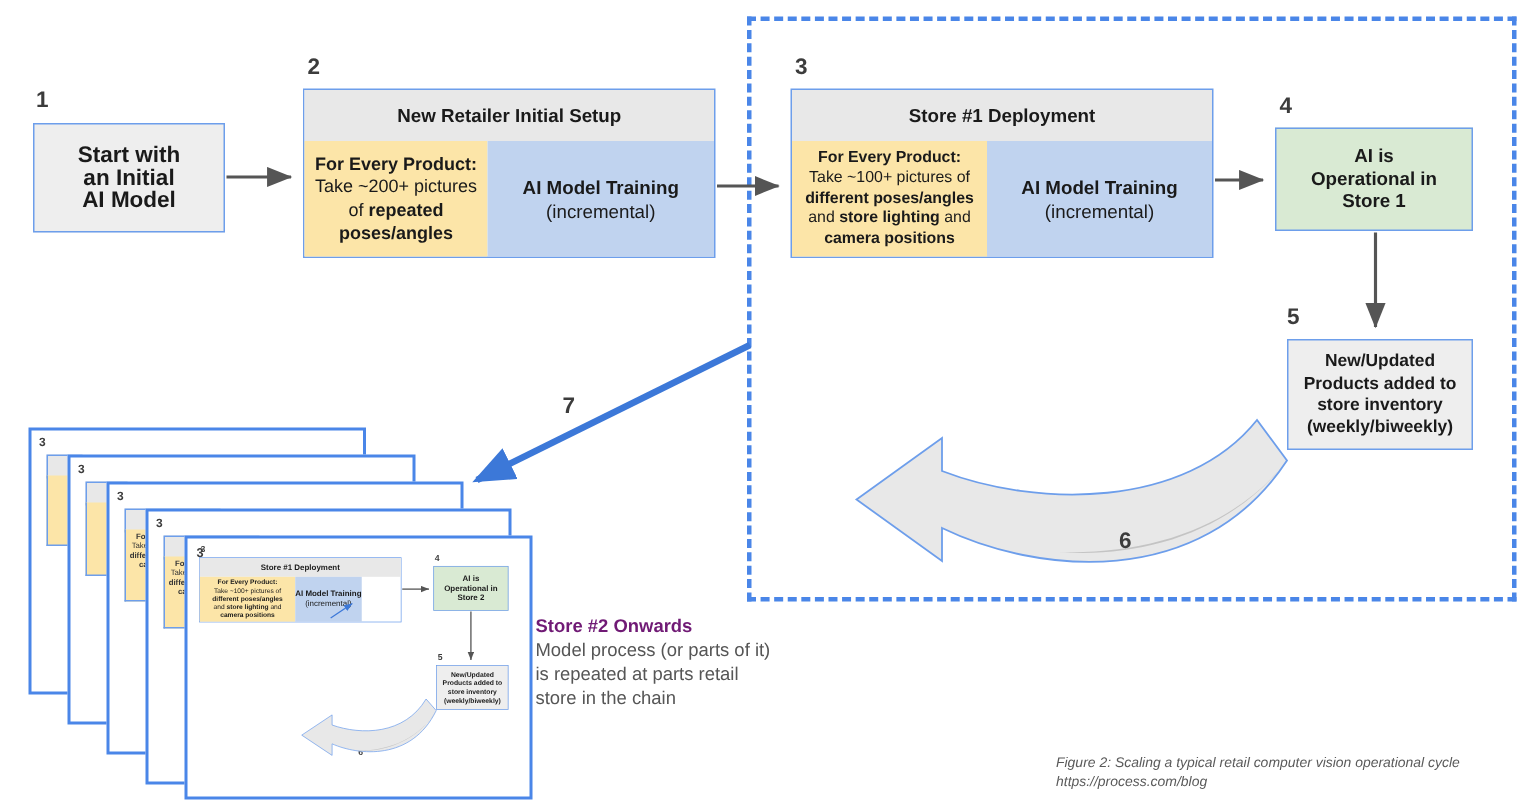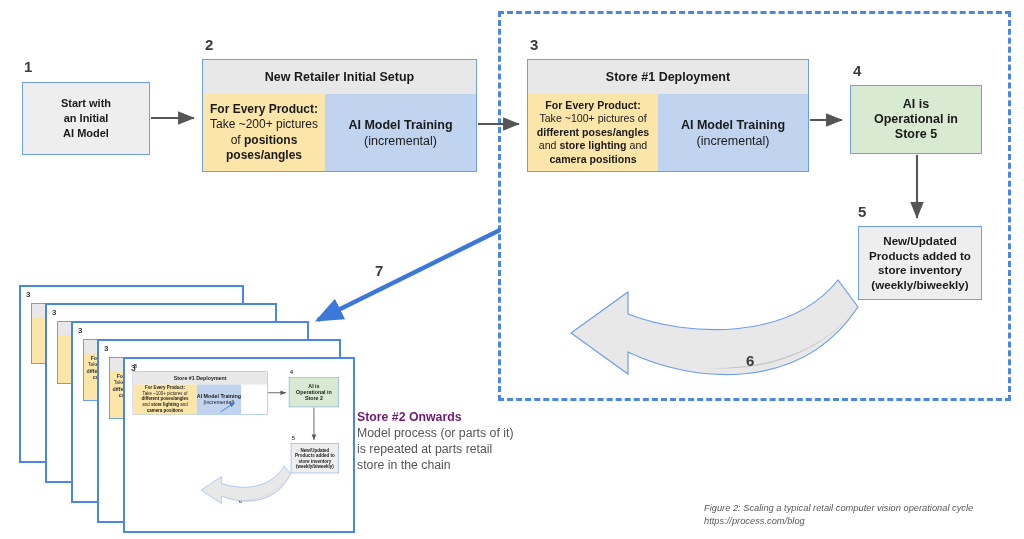--- a/index.html
+++ b/index.html
@@ -54,21 +54,21 @@
   
   .numlbl{
     position:absolute;
     font-weight:bold;
     color:#3c3c3c;
     font-family:"Liberation Sans", sans-serif;
   }
 
   
   #box1{left:22px;top:82px;width:128px;height:73px;}
-  #box1 .plain-body{font-size:11px;line-height:15px;}
+  #box1 .plain-body{font-size:15px;line-height:15px;}
 
   #box2{left:202px;top:59px;width:275px;height:113px;}
   #box2 .hdr{height:34px;font-size:12.5px;}
   #box2 .col-yellow{width:122px;font-size:12px;line-height:15.5px;padding:2px 4px;}
   #box2 .col-blue{flex:1;font-size:12.5px;line-height:16px;}
 
   #box3{left:527px;top:59px;width:282px;height:113px;}
   #box3 .hdr{height:34px;font-size:12.5px;}
   #box3 .col-yellow{width:130px;font-size:10.6px;line-height:13.5px;padding:2px 3px;}
   #box3 .col-blue{flex:1;font-size:12.5px;line-height:16px;}
@@ -181,21 +181,21 @@
   </div>
 
   <div class="numlbl" style="left:205px;top:36px;font-size:15px;">2</div>
   <div class="node" id="box2">
     <div class="hdr">New Retailer Initial Setup</div>
     <div class="cols">
       <div class="col-yellow">
         <div class="b">For Every Product:</div>
         <div class="n">Take ~200+ pictures</div>
         <div>
-          <span class="n">of </span><span class="b">positions</span>
+          <span class="n">of </span><span class="b">repeated</span>
         </div>
         <div class="b">poses/angles</div>
       </div>
       <div class="col-blue">
         <div class="b">AI Model Training</div>
         <div class="n">(incremental)</div>
       </div>
     </div>
   </div>
 
@@ -218,21 +218,21 @@
       </div>
     </div>
   </div>
 
   <div class="numlbl" style="left:853px;top:62px;font-size:15px;">4</div>
   <div class="node plain-green" id="box4">
     <div class="plain-body">
       <div>
         <div>AI is</div>
         <div>Operational in</div>
-        <div>Store 5</div>
+        <div>Store 1</div>
       </div>
     </div>
   </div>
 
   <div class="numlbl" style="left:858px;top:203px;font-size:15px;">5</div>
   <div class="node plain-grey" id="box5">
     <div class="plain-body">
       <div>
         <div>New/Updated</div>
         <div>Products added to</div>

